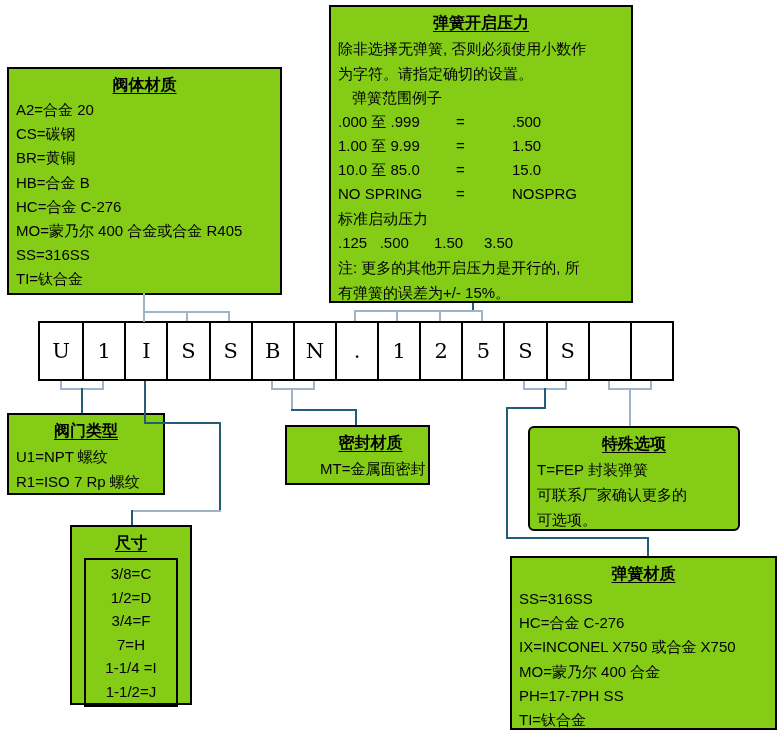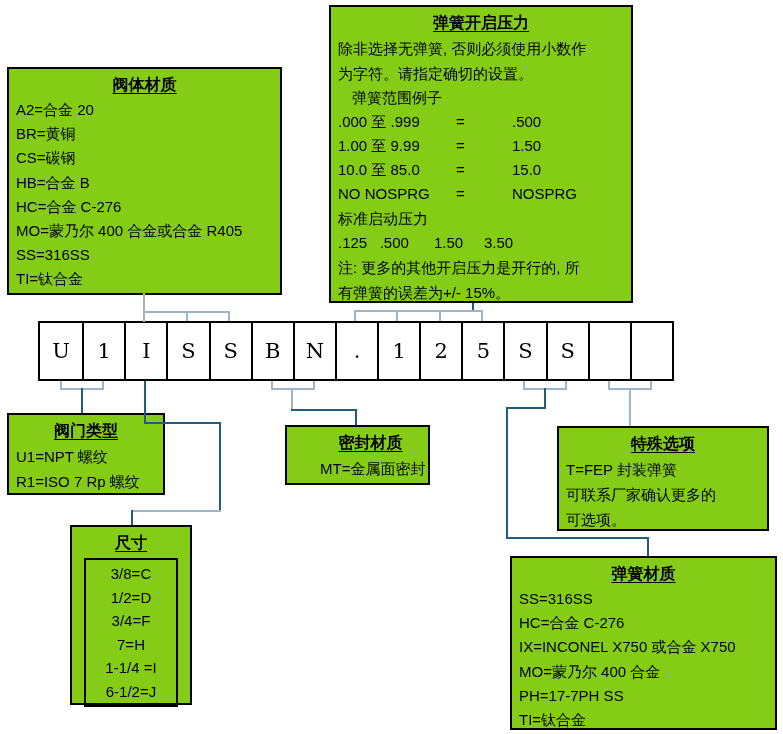--- a/index.html
+++ b/index.html
@@ -37,21 +37,21 @@
   .code-cell {
     border-left:2px solid var(--ink,#000);
     display:flex; align-items:center; justify-content:center;
     font-family:"DejaVu Serif",serif; font-size:21px;
   }
   .code-cell:first-child { border-left:none; }
 
   
   .valve-type { left:7px; top:413px; width:158px; height:82px; }
   .seal       { left:285px; top:425px; width:145px; height:60px;padding-left:33px; }
-  .special    { left:557px; top:426px; width:212px; height:105px; }
+  .special    { left:528px; top:426px; width:212px; height:105px;border-radius:6px; }
   .size       { left:70px; top:525px; width:122px; height:180px; padding:3px 4px; }
   .size-inner {
     border:2px solid var(--ink,#000); margin:2px 8px 16px; padding:2px 0;
     text-align:center;
   }
   .size-inner .item { line-height:23.5px; }
   .spring-material { left:510px; top:556px; width:267px; height:174px; }
   .spring-material .item { line-height:24.2px; }
   .valve-type .item, .seal .item, .special .item { line-height:25px; }
 
@@ -63,22 +63,22 @@
   .seg.dark  { background:var(--connector-dark,#235e79); }
 </style>
 </head>
 <body>
 
 <div class="stage">
 
   <div class="box valve-body">
     <div class="box-title">阀体材质</div>
     <div class="item">A2=合金 20</div>
+    <div class="item">CS=碳钢</div>
     <div class="item">BR=黄铜</div>
-    <div class="item">CS=碳钢</div>
     <div class="item">HB=合金 B</div>
     <div class="item">HC=合金 C-276</div>
     <div class="item">MO=蒙乃尔 400 合金或合金 R405</div>
     <div class="item">SS=316SS</div>
     <div class="item">TI=钛合金</div>
   </div>
 
   <div class="box spring-pressure">
     <div class="box-title">弹簧开启压力</div>
     <div class="sp-line">除非选择无弹簧, 否则必须使用小数作</div>
@@ -93,21 +93,21 @@
       <span>1.00 至 9.99</span>
       <span>=</span>
       <span>1.50</span>
     </div>
     <div class="sp-row">
       <span>10.0 至 85.0</span>
       <span>=</span>
       <span>15.0</span>
     </div>
     <div class="sp-row">
-      <span>NO NOSPRG</span>
+      <span>NO SPRING</span>
       <span>=</span>
       <span>NOSPRG</span>
     </div>
     <div class="sp-line">标准启动压力</div>
     <div class="sp-pre">.125   .500      1.50     3.50</div>
     <div class="sp-line">注: 更多的其他开启压力是开行的, 所</div>
     <div class="sp-line">有弹簧的误差为+/- 15%。</div>
   </div>
 
   <div class="code-row">
@@ -147,21 +147,21 @@
   </div>
 
   <div class="box size">
     <div class="box-title">尺寸</div>
     <div class="size-inner">
       <div class="item">3/8=C</div>
       <div class="item">1/2=D</div>
       <div class="item">3/4=F</div>
       <div class="item">7=H</div>
       <div class="item">1-1/4 =I</div>
-      <div class="item">6-1/2=J</div>
+      <div class="item">1-1/2=J</div>
     </div>
   </div>
 
   <div class="box spring-material">
     <div class="box-title">弹簧材质</div>
     <div class="item">SS=316SS</div>
     <div class="item">HC=合金 C-276</div>
     <div class="item">IX=INCONEL X750 或合金 X750</div>
     <div class="item">MO=蒙乃尔 400 合金</div>
     <div class="item">PH=17-7PH SS</div>

